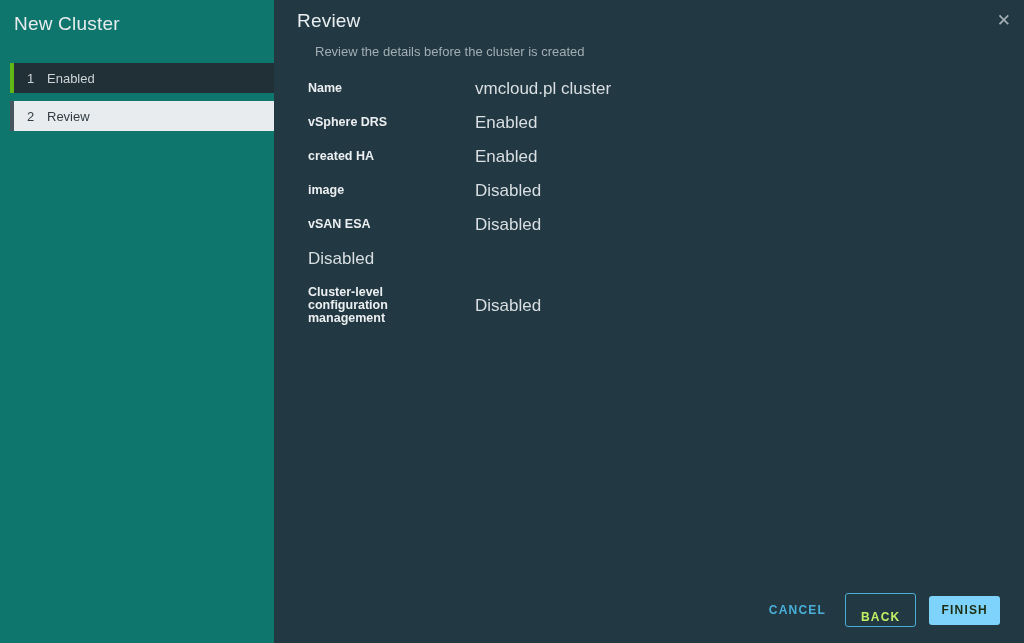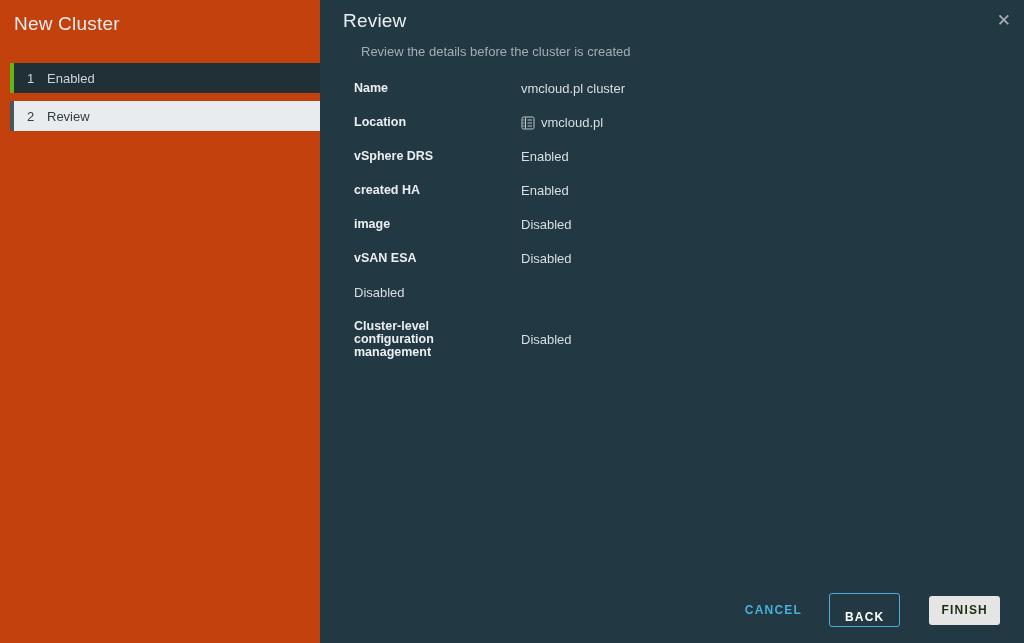--- a/index.html
+++ b/index.html
@@ -10,22 +10,22 @@
     overflow: hidden;
   }
   .dialog {
     display: flex;
     width: 1024px;
     height: 643px;
   }
 
   
   .sidebar {
-    width: 320px;
-    background: #c2410c;
+    width: 274px;
+    background: #0f766e;
     flex-shrink: 0;
   }
   .sidebar-title {
     color: #e6ebed;
     font-size: 19px;
     font-weight: 400;
     padding: 13px 0 0 14px;
     letter-spacing: 0.2px;
   }
   .steps { margin-top: 28px; }
@@ -90,21 +90,21 @@
     width: 132px;
     margin-right: 35px;
     flex-shrink: 0;
     color: #eceff1;
     font-size: 12.5px;
     font-weight: bold;
     line-height: 13px;
   }
   .detail-value {
     color: #d9dfe2;
-    font-size: 13px;
+    font-size: 17px;
     line-height: 14px;
     display: flex;
     align-items: center;
     gap: 6px;
   }
   .vc-icon { display: inline-flex; flex-shrink: 0; }
 
   
   .footer {
     position: absolute;
@@ -120,30 +120,28 @@
     font-weight: bold;
     letter-spacing: 1.2px;
     height: 29px;
     border-radius: 3px;
     cursor: pointer;
     background: transparent;
     border: none;
   }
   .btn-link { color: #49afd9; padding: 0 6px; }
   .btn-outline {
-    color: #ffffff;
+    color: #bef264;
     border: 1px solid #49afd9;
     padding: 16px 15px;
-    margin-left: 8px;
   }
   .btn-primary {
-    background: #e5e5e5;
+    background: #7dd3fc;
     color: #1e2d12;
     padding: 0 12px;
-    margin-left: 16px;
   }
 </style>
 </head>
 <body>
 
 <div class="dialog">
 
   <div class="sidebar">
     <div class="sidebar-title">New Cluster</div>
     <div class="steps">
@@ -170,38 +168,20 @@
     <div class="main-title">Review</div>
     <div class="main-subtitle">Review the details before the cluster is created</div>
 
     <div class="details">
 
       <div class="detail-row">
         <div class="detail-label">Name</div>
         <div class="detail-value">vmcloud.pl cluster</div>
       </div>
 
-      <div class="detail-row">
-        <div class="detail-label">Location</div>
-        <div class="detail-value">
-          <span class="vc-icon">
-            <svg width="14" height="14" viewBox="0 0 14 14">
-              <rect x="1" y="1" width="12" height="12" rx="1.5" fill="none" stroke="#c0c7cb" stroke-width="1"></rect>
-              <line x1="4.5" y1="1.5" x2="4.5" y2="12.5" stroke="#c0c7cb" stroke-width="1"></line>
-              <line x1="6.5" y1="4" x2="11" y2="4" stroke="#c0c7cb" stroke-width="1"></line>
-              <line x1="6.5" y1="7" x2="11" y2="7" stroke="#c0c7cb" stroke-width="1"></line>
-              <line x1="6.5" y1="10" x2="11" y2="10" stroke="#c0c7cb" stroke-width="1"></line>
-              <circle cx="2.9" cy="4" r="0.7" fill="#c0c7cb"></circle>
-              <circle cx="2.9" cy="7" r="0.7" fill="#c0c7cb"></circle>
-              <circle cx="2.9" cy="10" r="0.7" fill="#c0c7cb"></circle>
-            </svg>
-          </span>
-          <span>vmcloud.pl</span>
-        </div>
-      </div>
 
       <div class="detail-row">
         <div class="detail-label">vSphere DRS</div>
         <div class="detail-value">Enabled</div>
       </div>
 
       <div class="detail-row">
         <div class="detail-label">created HA</div>
         <div class="detail-value">Enabled</div>
       </div>

